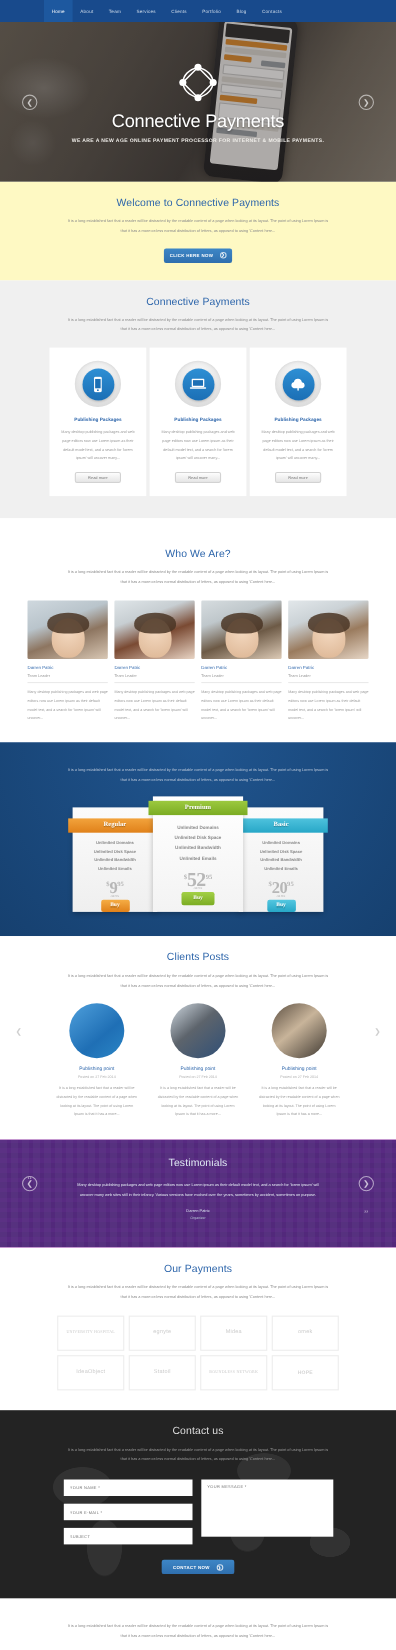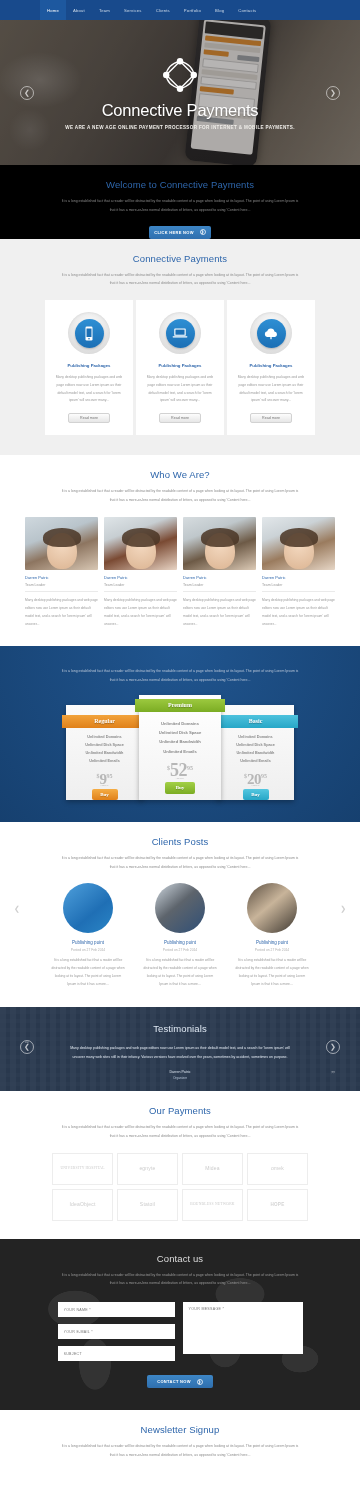--- a/index.html
+++ b/index.html
@@ -42,21 +42,21 @@
   
   .sec{padding:14px 0 14px;}
   .sec-title{text-align:center;font-size:9.5px;color:#2e66ab;font-weight:400;letter-spacing:.1px;}
   .sec-title.light{color:#dfe8f3;}
   .sec-title.dark{color:#ddd;}
   .lead{max-width:242px;margin:7px auto 0;text-align:center;font-size:3.5px;line-height:2.5;color:#8a8a8a;}
   .lead.on-dark{color:#b9c6d8;}
   .lead.on-black{color:#9a9a9a;}
 
   
-  .welcome{background:#000000;padding-bottom:0;}
+  .welcome{background:#fef9c3;padding-bottom:16px;}
   .btn-primary{display:block;width:62px;margin:11px auto 0;height:13px;border-radius:2px;
     background:linear-gradient(#3d86c6,#2f6fae);border:none;color:#fff;font-size:4px;font-weight:bold;
     letter-spacing:.3px;display:flex;align-items:center;justify-content:center;gap:6px;cursor:pointer;}
   .btn-primary .chev{width:6px;height:6px;border-radius:50%;border:.5px solid rgba(255,255,255,.75);
     display:flex;align-items:center;justify-content:center;font-size:3.6px;}
 
   
   .services{background:#f0f0f0;padding-bottom:20px;}
   .cards{display:flex;justify-content:center;gap:3px;margin-top:12px;}
   .card{width:88px;background:#fff;padding:12px 8px 12px;text-align:center;}
@@ -64,21 +64,21 @@
     background:radial-gradient(circle at 50% 35%,#ffffff,#e3e3e3 60%,#d4d4d4 100%);
     display:flex;align-items:center;justify-content:center;box-shadow:inset 0 1px 2px rgba(0,0,0,.06);}
   .icon-circ{width:29px;height:29px;border-radius:50%;background:linear-gradient(#2e8fd4,#1b6fb5);
     display:flex;align-items:center;justify-content:center;box-shadow:0 1px 2px rgba(0,0,0,.2);}
   .card h3{font-size:4.3px;color:#2e66ab;font-weight:bold;margin:9px 0 6px;}
   .card p{font-size:3.4px;line-height:2.3;color:#9a9a9a;}
   .btn-grey{margin:8px auto 0;width:42px;height:10px;border-radius:2px;background:linear-gradient(#fdfdfd,#e6e6e6);
     border:.5px solid #d2d2d2;font-size:3.6px;color:#777;display:flex;align-items:center;justify-content:center;cursor:pointer;}
 
   
-  .team{background:#fff;padding-bottom:18px;}
+  .team{background:#fff;padding-bottom:18px;margin-top:13px;}
   .team-grid{display:flex;justify-content:center;gap:6px;margin-top:12px;}
   .member{width:73px;}
   .photo{width:73px;height:53px;border-radius:1px;overflow:hidden;position:relative;}
   .p1{background:linear-gradient(160deg,#cfd8de 0%,#b9c4cb 35%,#8d7560 60%,#d8c7b4 100%);}
   .p2{background:linear-gradient(160deg,#dfe5e8 0%,#c7ced2 30%,#7a4a33 58%,#e8d4c4 100%);}
   .p3{background:linear-gradient(160deg,#d6dcdf 0%,#bfc7cb 30%,#6d5a46 60%,#dccab6 100%);}
   .p4{background:linear-gradient(160deg,#e2e7ea 0%,#cbd2d6 30%,#9a7b5e 60%,#e6d6c6 100%);}
   .face{position:absolute;left:50%;top:30%;transform:translateX(-50%);width:30px;height:36px;border-radius:50% 50% 45% 45%;
     background:radial-gradient(circle at 50% 35%,#f3d8bf,#dcb593);}
   .face:after{content:"";position:absolute;left:-4px;top:-5px;width:38px;height:19px;border-radius:50% 50% 40% 40%;
@@ -126,21 +126,21 @@
   .t2{background:linear-gradient(140deg,#cfd8e0,#5d646c 45%,#2f4f77);}
   .t3{background:linear-gradient(140deg,#5b4e41,#c8b49a 45%,#3d3730);}
   .post h4{font-size:4.5px;color:#2e66ab;margin-top:7px;font-weight:400;}
   .post .date{font-size:3.3px;color:#b0b0b0;margin-top:3px;}
   .post p{font-size:3.3px;line-height:2.4;color:#9a9a9a;margin-top:5px;}
   .car-arrow{position:absolute;top:22px;font-size:7px;color:#cfcfcf;}
   .car-arrow.l{left:14px;}
   .car-arrow.r{right:14px;}
 
   
-  .testi{height:84px;position:relative;overflow:hidden;background:#404040;}
+  .testi{height:98px;position:relative;overflow:hidden;background:#a21caf;}
   .testi-bg{position:absolute;inset:0;
     background:linear-gradient(115deg,#3b5a82 0%,#2c4straat 0%,#2c4a72 30%,#1f3a5c 55%,#4a6b95 80%,#5d7da6 100%);}
   .testi-keys{position:absolute;inset:0;opacity:.28;
     background-image:repeating-linear-gradient(90deg,rgba(255,255,255,.25) 0 6px,transparent 6px 10px),
                      repeating-linear-gradient(0deg,rgba(0,0,0,.3) 0 5px,transparent 5px 9px);
     background-size:100% 100%;}
   .testi-veil{position:absolute;inset:0;background:rgba(28,55,92,.55);}
   .testi-in{position:relative;z-index:3;padding-top:16px;}
   .quote-mark{position:absolute;font-size:9px;color:rgba(255,255,255,.5);font-family:"Liberation Serif",serif;}
   .quote-mark.l{left:25px;top:31px;}
@@ -451,18 +451,17 @@
       </div>
       <textarea class="ctextarea" placeholder="YOUR MESSAGE *" style=""></textarea>
     </div>
     <button class="btn-primary">
       <span>CONTACT NOW</span>
       <span class="chev">❯</span>
     </button>
   </div>
 
   <div class="news">
-    <div class="sec-title">Newsletter Signup</div>
     <div class="lead">It is a long established fact that a reader will be distracted by the readable content of a page when looking at its layout. The point of using Lorem Ipsum is that it has a more-or-less normal distribution of letters, as opposed to using 'Content here...</div>
 
   </div>
 
 </div>
 
 </body></html>

